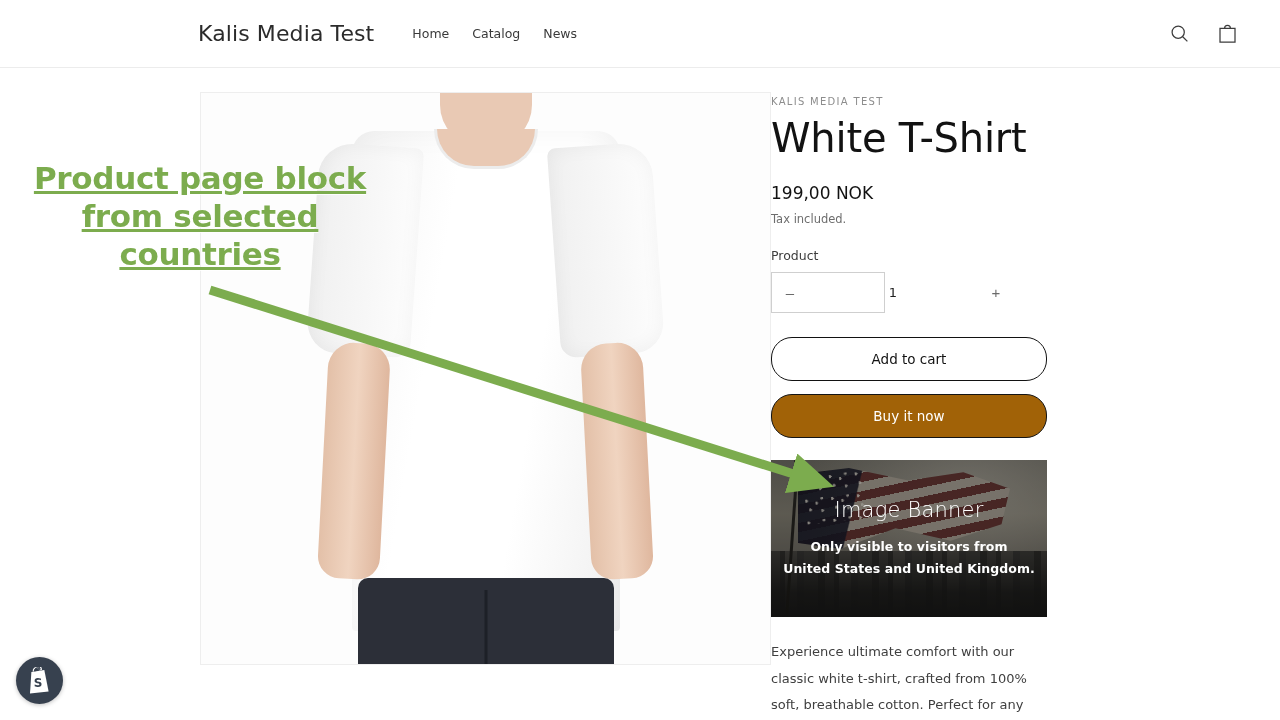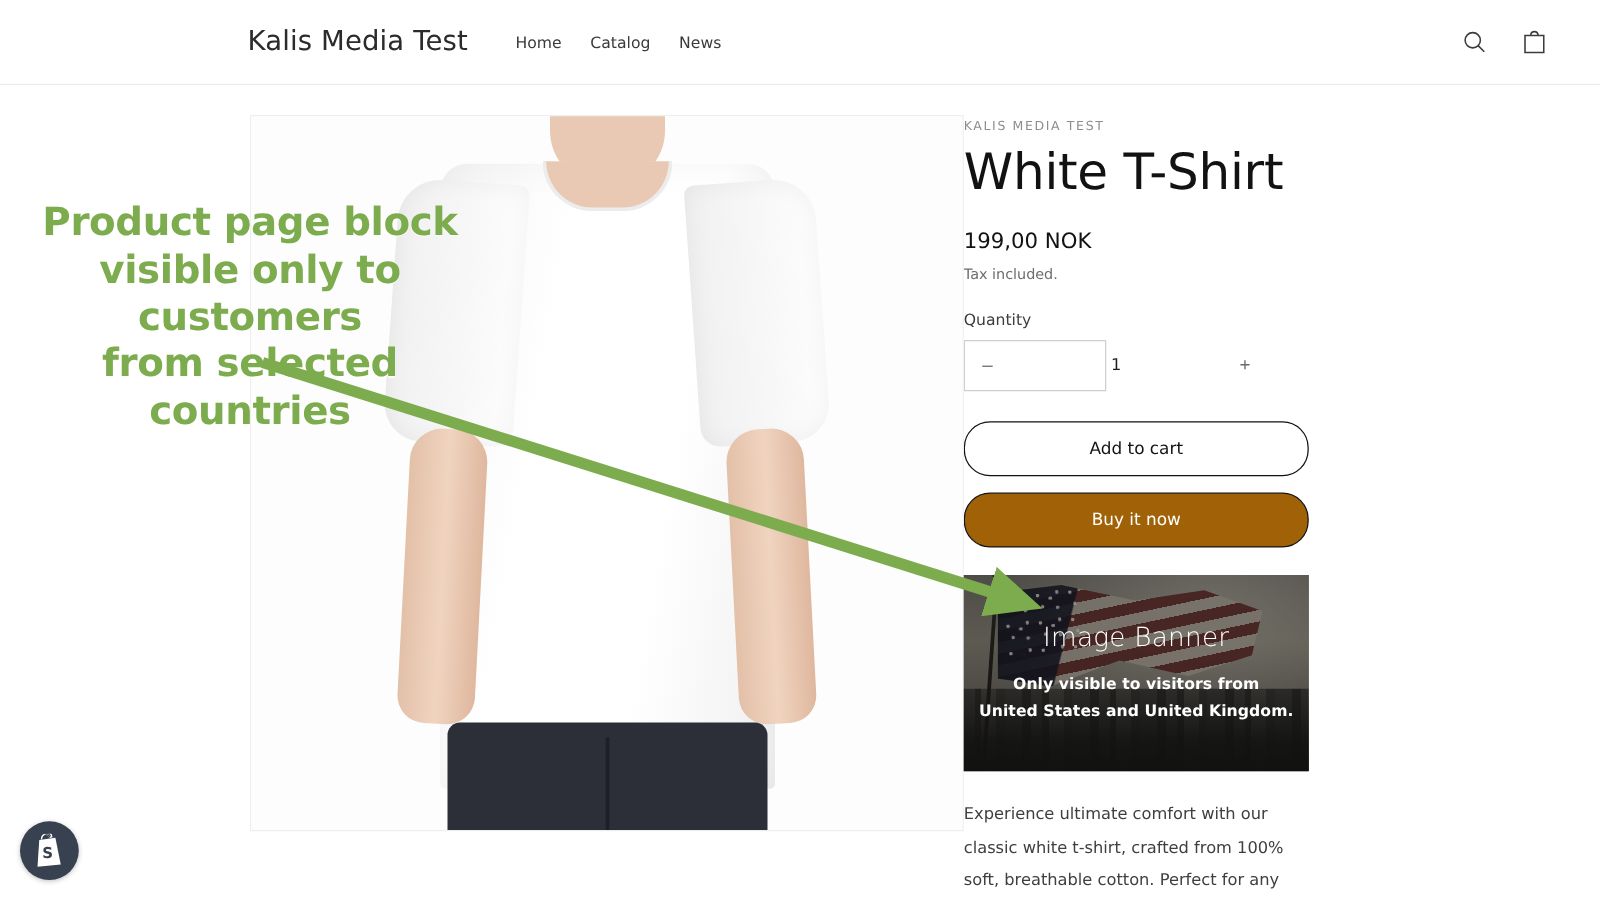--- a/index.html
+++ b/index.html
@@ -198,20 +198,21 @@
     font-size: 13px; line-height: 2.04; color: #3f3f3f;
   }
 
   
   .annotation {
     position: absolute; left: 0; top: 160px; width: 400px;
     text-align: center; pointer-events: none;
     font-size: 31px; font-weight: 700; line-height: 1.22;
     color: #7cac4e; letter-spacing: -.01em;
     text-shadow: 0 1px 0 rgba(255,255,255,.85);
+    text-decoration: underline;
   }
   .arrow-layer { position: absolute; inset: 0; pointer-events: none; }
 
   
   .shopify-badge {
     position: absolute; left: 16px; bottom: 16px;
     width: 47px; height: 47px; border-radius: 50%;
     background: #37414f; cursor: pointer;
     display: flex; align-items: center; justify-content: center;
     box-shadow: 0 1px 4px rgba(0,0,0,.25);
@@ -263,21 +264,21 @@
         </div>
       </div>
     </div>
 
     <div class="info-col">
       <div class="vendor">KALIS MEDIA TEST</div>
       <h1 class="product-title">White T-Shirt</h1>
       <div class="price">199,00 NOK</div>
       <div class="tax-note">Tax included.</div>
 
-      <div class="qty-label">Quantity</div>
+      <div class="qty-label">Product</div>
       <div class="qty-box">
         <button class="qty-btn">–</button>
         <input class="qty-value" value="1" style="">
         <button class="qty-btn">+</button>
       </div>
 
       <button class="btn btn-cart">Add to cart</button>
       <button class="btn btn-buy">Buy it now</button>
 
       <div class="banner">
@@ -293,21 +294,20 @@
           <div class="bn-sub">United States and United Kingdom.</div>
         </div>
       </div>
 
       <div class="description">Experience ultimate comfort with our classic white t-shirt, crafted from 100% soft, breathable cotton. Perfect for any occasion, this versatile staple pairs effortlessly with any outfit, ensuring you stay stylish and comfortable all</div>
     </div>
   </div>
 
   <div class="annotation">
     <div>Product page block</div>
-    <div>visible only to customers</div>
     <div>from selected countries</div>
   </div>
 
   <svg class="arrow-layer" width="1280" height="720" viewBox="0 0 1280 720">
     <defs>
       <marker id="arrowhead" markerWidth="5" markerHeight="4.6" refX="3.6" refY="2.3" orient="auto">
         <path d="M0,0 L5,2.3 L0,4.6 Z" fill="#7cac4e"></path>
       </marker>
     </defs>
     <line x1="210" y1="290" x2="822" y2="483" stroke="#7cac4e" stroke-width="9" stroke-linecap="butt" marker-end="url(#arrowhead)"></line>

